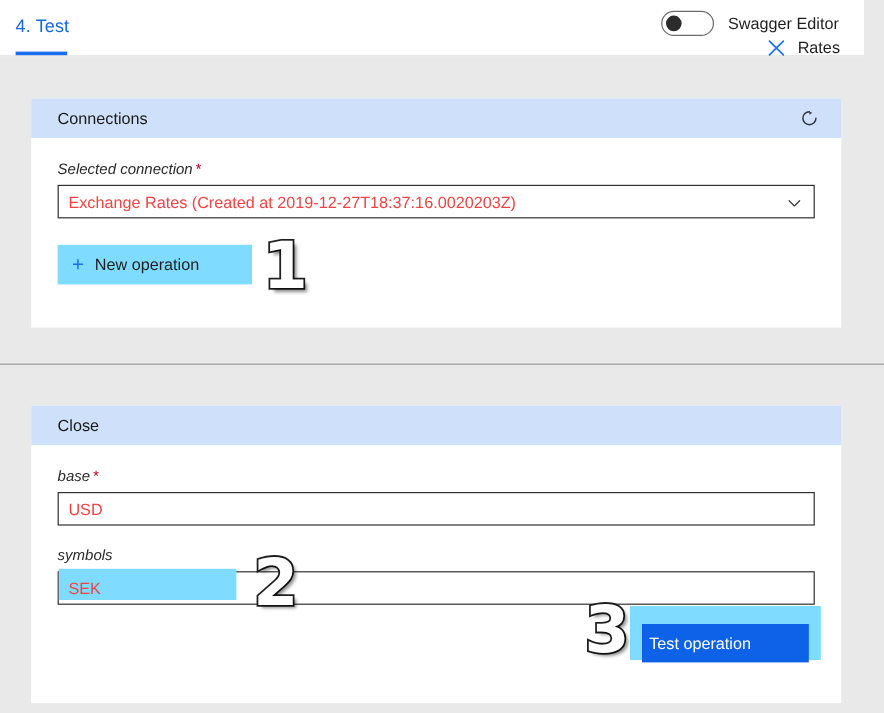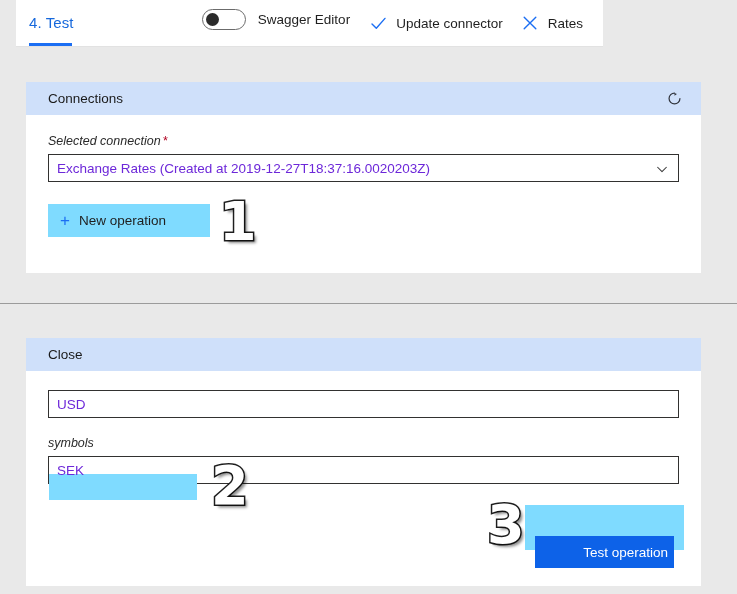--- a/index.html
+++ b/index.html
@@ -13,22 +13,22 @@
     font-family: "Liberation Sans", sans-serif;
     font-size: 13px;
     color: #212121;
     overflow: hidden;
     position: relative;
   }
 
   
   .topbar {
     position: absolute;
-    left: 16px; top: 0;
-    width: 587px;
+    left: 0; top: 0;
+    width: 720px;
     height: 47px;
     background: #ffffff;
     border-bottom: 1px solid #e2e2e2;
     box-sizing: border-box;
   }
   .tab {
     position: absolute;
     left: 13px;
     top: 14px;
     font-size: 15px;
@@ -44,22 +44,23 @@
     height: 3px;
     background: #1b6ef3;
   }
 
   .cmd-group {
     position: absolute;
     right: 11px;
     top: 9px;
     height: 28px;
     display: flex;
-    align-items: flex-start;
+    align-items: flex-end;
     gap: 0;
+    flex-direction: column;
   }
   .cmd-item {
     display: flex;
     align-items: center;
     height: 28px;
     padding: 0 9px;
     cursor: pointer;
     white-space: nowrap;
     font-size: 13.5px;
     color: #1f1f1f;
@@ -175,21 +176,21 @@
   .control {
     position: relative;
     height: 28px;
     border: 1px solid #323130;
     background: #ffffff;
     box-sizing: border-box;
     display: flex;
     align-items: center;
     padding: 12px 8px;
     font-size: 13.5px;
-    color: #6d28d9;
+    color: #ef4444;
   }
   .control.dropdown {
     padding-right: 34px;
   }
   .chev {
     position: absolute;
     right: 9px;
     top: 0;
     height: 28px;
     display: flex;
@@ -245,31 +246,31 @@
     position: absolute;
     left: 525px;
     top: 505px;
     width: 159px;
     height: 45px;
     background: #7fdbff;
   }
   .test-op-btn {
     position: absolute;
     left: 535px;
-    top: 536px;
+    top: 520px;
     width: 139px;
     height: 32px;
     background: #0d62e8;
     color: #ffffff;
     border: none;
     font-family: "Liberation Sans", sans-serif;
     font-size: 13.5px;
     display: flex;
     align-items: center;
-    justify-content: flex-end;
+    justify-content: flex-start;
     cursor: pointer;
   }
 
   
   .step-num {
     position: absolute;
     font-family: "DejaVu Sans", sans-serif;
     font-size: 54px;
     font-weight: 700;
     line-height: 1;
@@ -295,28 +296,20 @@
 
   <div class="cmd-group">
 
     <div class="toggle-wrap">
       <div class="toggle">
         <div class="knob"></div>
       </div>
       <span class="toggle-label">Swagger Editor</span>
     </div>
 
-    <div class="cmd-item">
-      <span class="glyph">
-        <svg width="17" height="17" viewBox="0 0 17 17" aria-hidden="true">
-          <path d="M2 9 L6.3 13.3 L15 3.4" fill="none" stroke="currentColor" stroke-width="1.4" stroke-linecap="round" stroke-linejoin="round"></path>
-        </svg>
-      </span>
-      <span>Update connector</span>
-    </div>
 
     <div class="cmd-item">
       <span class="glyph">
         <svg width="16" height="16" viewBox="0 0 16 16" aria-hidden="true">
           <path d="M2.2 2.2 L13.8 13.8 M13.8 2.2 L2.2 13.8" fill="none" stroke="currentColor" stroke-width="1.4" stroke-linecap="round"></path>
         </svg>
       </span>
       <span>Rates</span>
     </div>
 
@@ -360,20 +353,23 @@
 </div>
 
 <div class="card" id="read-card">
 
   <div class="card-header">
     <div class="card-header-title">Close</div>
   </div>
 
   <div class="card-body">
 
+    <div class="field-label">
+      <span>base</span><span class="req">*</span>
+    </div>
     <div class="control">
       <span class="value">USD</span>
     </div>
 
     <div class="field-label" style="margin-top:18px;">
       <span>symbols</span>
     </div>
     <div class="control">
       <span class="value" style="position:relative;z-index:2;">SEK</span>
     </div>

